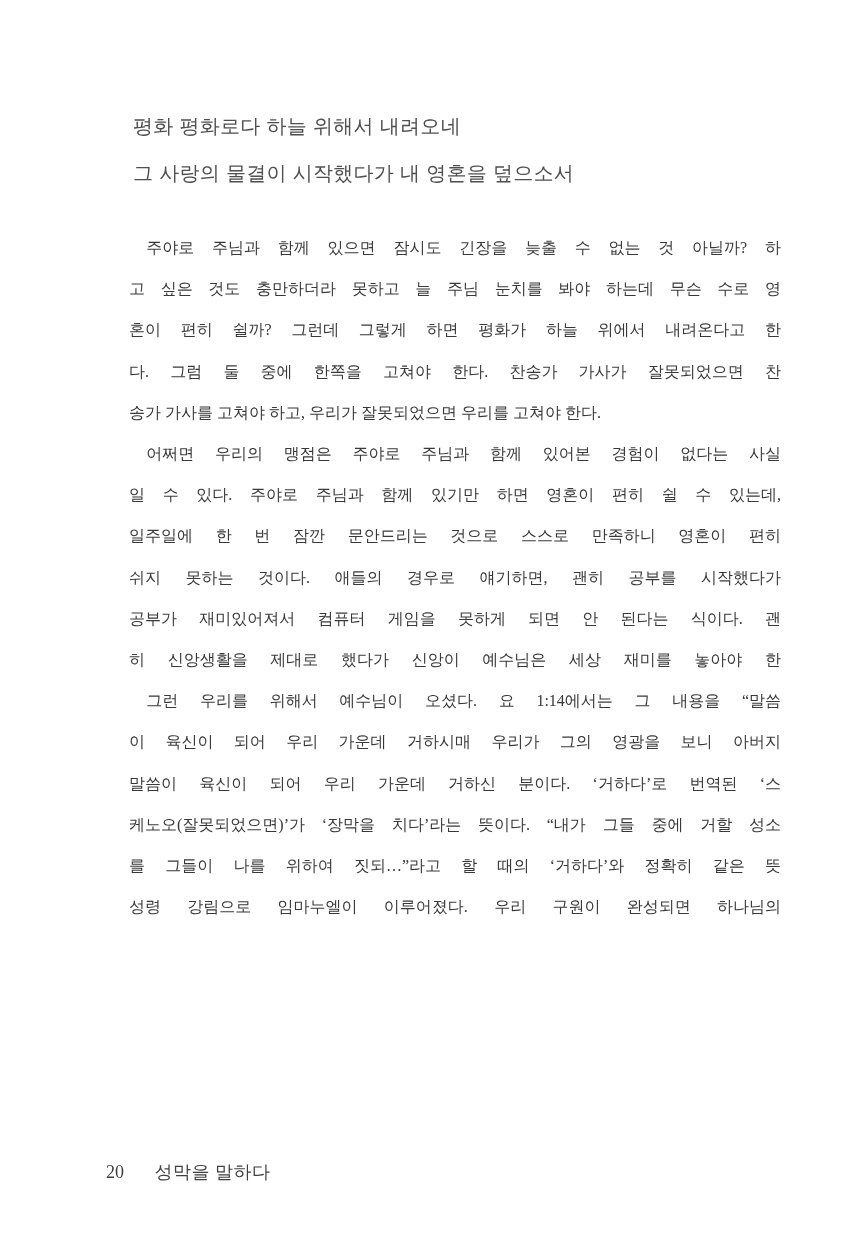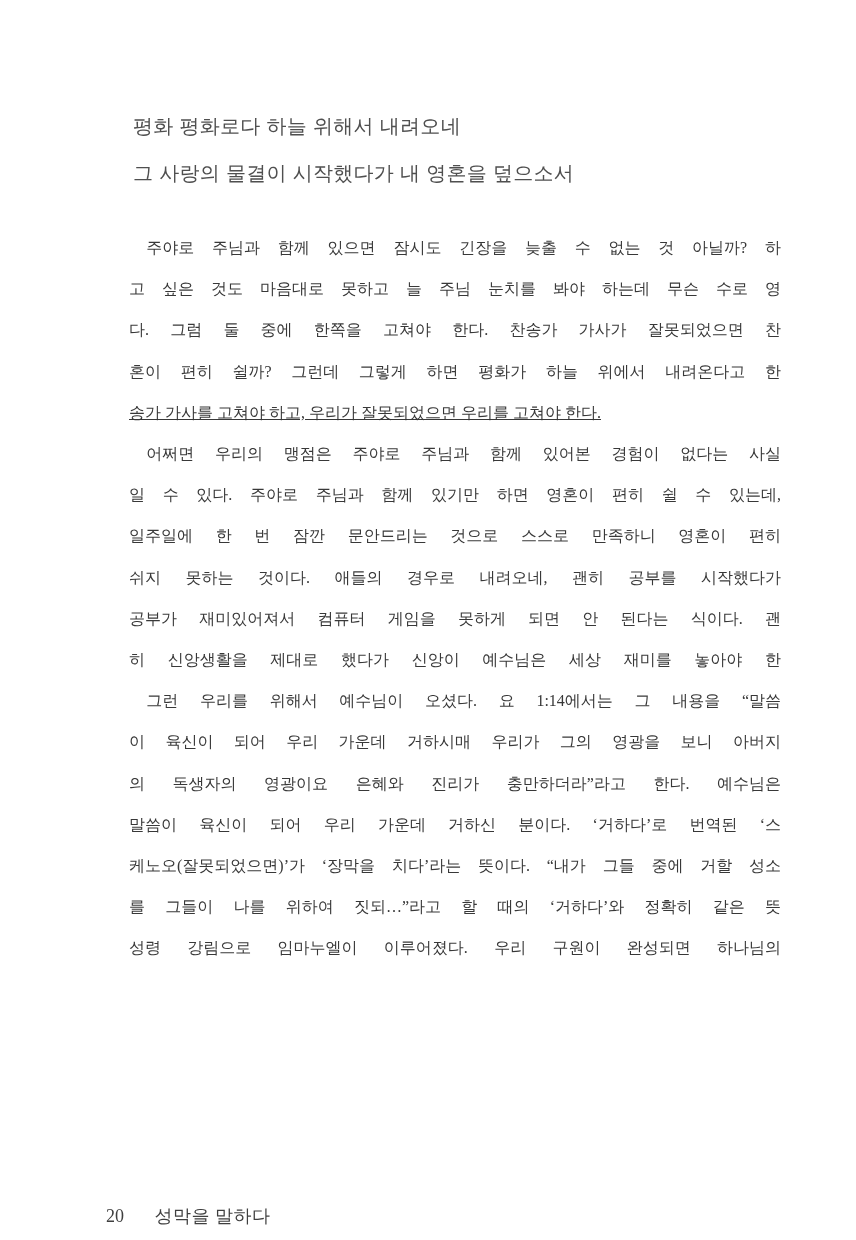--- a/index.html
+++ b/index.html
@@ -45,27 +45,26 @@
   }
   .body-line {
     text-align: justify;
     text-align-last: justify;
   }
   .body-line.para-start {
     text-indent: 1.08em;
   }
   .body-line.para-end {
     text-align-last: left;
-    text-decoration: underline;
   }
   
   .footer {
     position: absolute;
     left: 106px;
-    top: 1204px;
+    top: 1160px;
     font-family: "Liberation Serif", "DejaVu Serif", serif;
     font-size: 18px;
     color: #3f3f3f;
   }
   .page-number {
     display: inline-block;
   }
   .book-title {
     display: inline-block;
     margin-left: 26px;
@@ -78,35 +77,34 @@
 <div class="page">
 
   <div class="quote-block">
     <div class="quote-line">평화 평화로다 하늘 위해서 내려오네</div>
     <div class="quote-line">그 사랑의 물결이 시작했다가 내 영혼을 덮으소서</div>
   </div>
 
   <div class="body-block">
 
     <div class="body-line para-start">주야로 주님과 함께 있으면 잠시도 긴장을 늦출 수 없는 것 아닐까? 하</div>
-    <div class="body-line">고 싶은 것도 마음대로 못하고 늘 주님 눈치를 봐야 하는데 무슨 수로 영</div>
+    <div class="body-line">고 싶은 것도 충만하더라 못하고 늘 주님 눈치를 봐야 하는데 무슨 수로 영</div>
+    <div class="body-line">혼이 편히 쉴까? 그런데 그렇게 하면 평화가 하늘 위에서 내려온다고 한</div>
     <div class="body-line">다. 그럼 둘 중에 한쪽을 고쳐야 한다. 찬송가 가사가 잘못되었으면 찬</div>
-    <div class="body-line">혼이 편히 쉴까? 그런데 그렇게 하면 평화가 하늘 위에서 내려온다고 한</div>
     <div class="body-line para-end">송가 가사를 고쳐야 하고, 우리가 잘못되었으면 우리를 고쳐야 한다.</div>
 
     <div class="body-line para-start">어쩌면 우리의 맹점은 주야로 주님과 함께 있어본 경험이 없다는 사실</div>
     <div class="body-line">일 수 있다. 주야로 주님과 함께 있기만 하면 영혼이 편히 쉴 수 있는데,</div>
     <div class="body-line">일주일에 한 번 잠깐 문안드리는 것으로 스스로 만족하니 영혼이 편히</div>
-    <div class="body-line">쉬지 못하는 것이다. 애들의 경우로 내려오네, 괜히 공부를 시작했다가</div>
+    <div class="body-line">쉬지 못하는 것이다. 애들의 경우로 얘기하면, 괜히 공부를 시작했다가</div>
     <div class="body-line">공부가 재미있어져서 컴퓨터 게임을 못하게 되면 안 된다는 식이다. 괜</div>
     <div class="body-line">히 신앙생활을 제대로 했다가 신앙이 예수님은 세상 재미를 놓아야 한</div>
 
     <div class="body-line para-start">그런 우리를 위해서 예수님이 오셨다. 요 1:14에서는 그 내용을 “말씀</div>
     <div class="body-line">이 육신이 되어 우리 가운데 거하시매 우리가 그의 영광을 보니 아버지</div>
-    <div class="body-line">의 독생자의 영광이요 은혜와 진리가 충만하더라”라고 한다. 예수님은</div>
     <div class="body-line">말씀이 육신이 되어 우리 가운데 거하신 분이다. ‘거하다’로 번역된 ‘스</div>
     <div class="body-line">케노오(잘못되었으면)’가 ‘장막을 치다’라는 뜻이다. “내가 그들 중에 거할 성소</div>
     <div class="body-line">를 그들이 나를 위하여 짓되…”라고 할 때의 ‘거하다’와 정확히 같은 뜻</div>
     <div class="body-line">성령 강림으로 임마누엘이 이루어졌다. 우리 구원이 완성되면 하나님의</div>
   </div>
 
   <div class="footer">
     <span class="page-number">20</span>
     <span class="book-title">성막을 말하다</span>
   </div>

